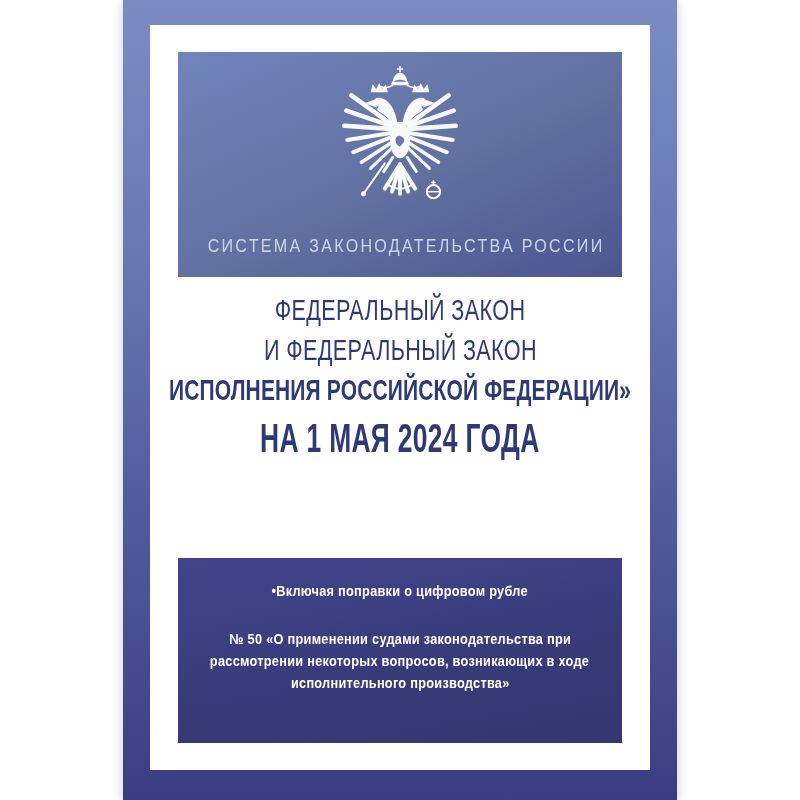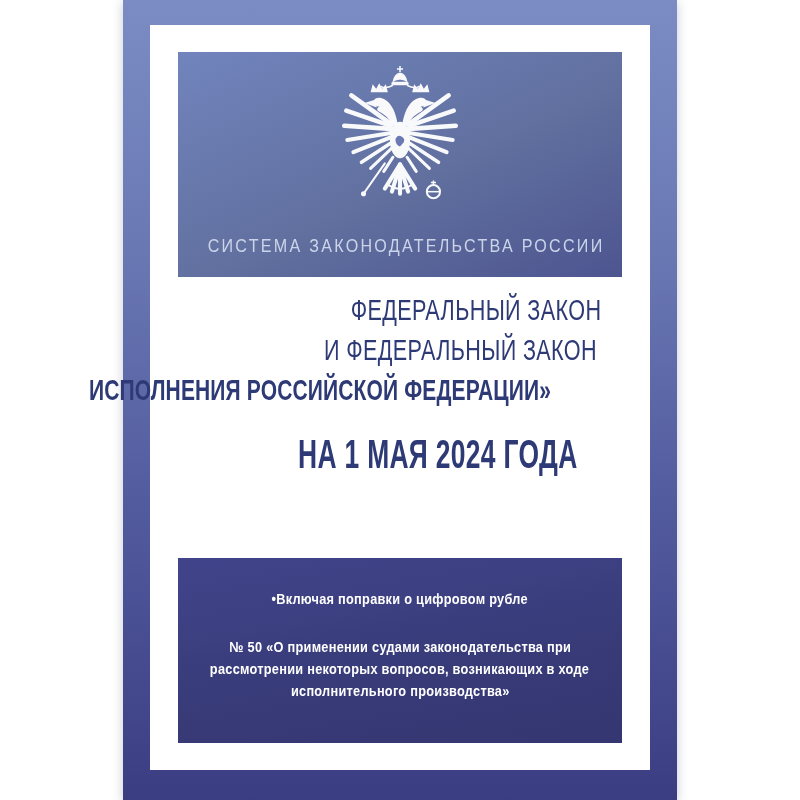--- a/index.html
+++ b/index.html
@@ -22,31 +22,31 @@
   
   .brand-panel{position:absolute;left:28px;right:28px;top:27px;height:225px;
     background:linear-gradient(155deg,var(--panel-top) 0%,var(--panel-mid) 55%,var(--panel-bottom) 100%);}
   .emblem{position:absolute;left:50%;top:12px;transform:translateX(-50%);}
   .series-label{position:absolute;left:0;right:0;bottom:20px;text-align:center;white-space:nowrap;}
   .series-label .scx{display:inline-block;transform:scaleX(.87);transform-origin:center;
     font-size:18.5px;font-weight:300;letter-spacing:2.6px;color:var(--series-ink);}
 
   
   .title-block{position:absolute;left:0;right:0;top:265px;text-align:center;color:var(--title-ink);}
-  .tline{height:40px;display:flex;align-items:center;justify-content:flex-end;white-space:nowrap;}
+  .tline{height:40px;display:flex;align-items:center;justify-content:center;white-space:nowrap;}
   .tline .scx{display:inline-block;transform-origin:center;white-space:nowrap;}
   .t-light .scx{font-size:30px;font-weight:400;transform:scaleX(.72);letter-spacing:.5px;}
   .t-bold .scx{font-size:30px;font-weight:700;transform:scaleX(.70);letter-spacing:.2px;}
-  .t-date{height:56px;margin-top:16px;}
+  .t-date{height:56px;}
   .t-date .scx{font-size:40px;font-weight:700;transform:scaleX(.66);letter-spacing:.5px;}
 
   
   .notes-panel{position:absolute;left:28px;right:28px;top:533px;height:185px;
     background:linear-gradient(170deg,var(--notes-top) 0%,var(--notes-mid) 60%,var(--notes-bottom) 100%);
-    color:var(--notes-ink);display:flex;flex-direction:column;align-items:center;padding-top:30px;}
+    color:var(--notes-ink);display:flex;flex-direction:column;align-items:center;padding-top:22px;}
   .note-line{line-height:22px;text-align:center;white-space:nowrap;}
   .note-line .scx{display:inline-block;transform:scaleX(.88);transform-origin:center;
     font-size:14.5px;font-weight:700;letter-spacing:.3px;white-space:nowrap;}
   .note-first{margin-bottom:26px;}
 </style>
 </head>
 <body>
 
 <div class="page">
   <div class="cover">

